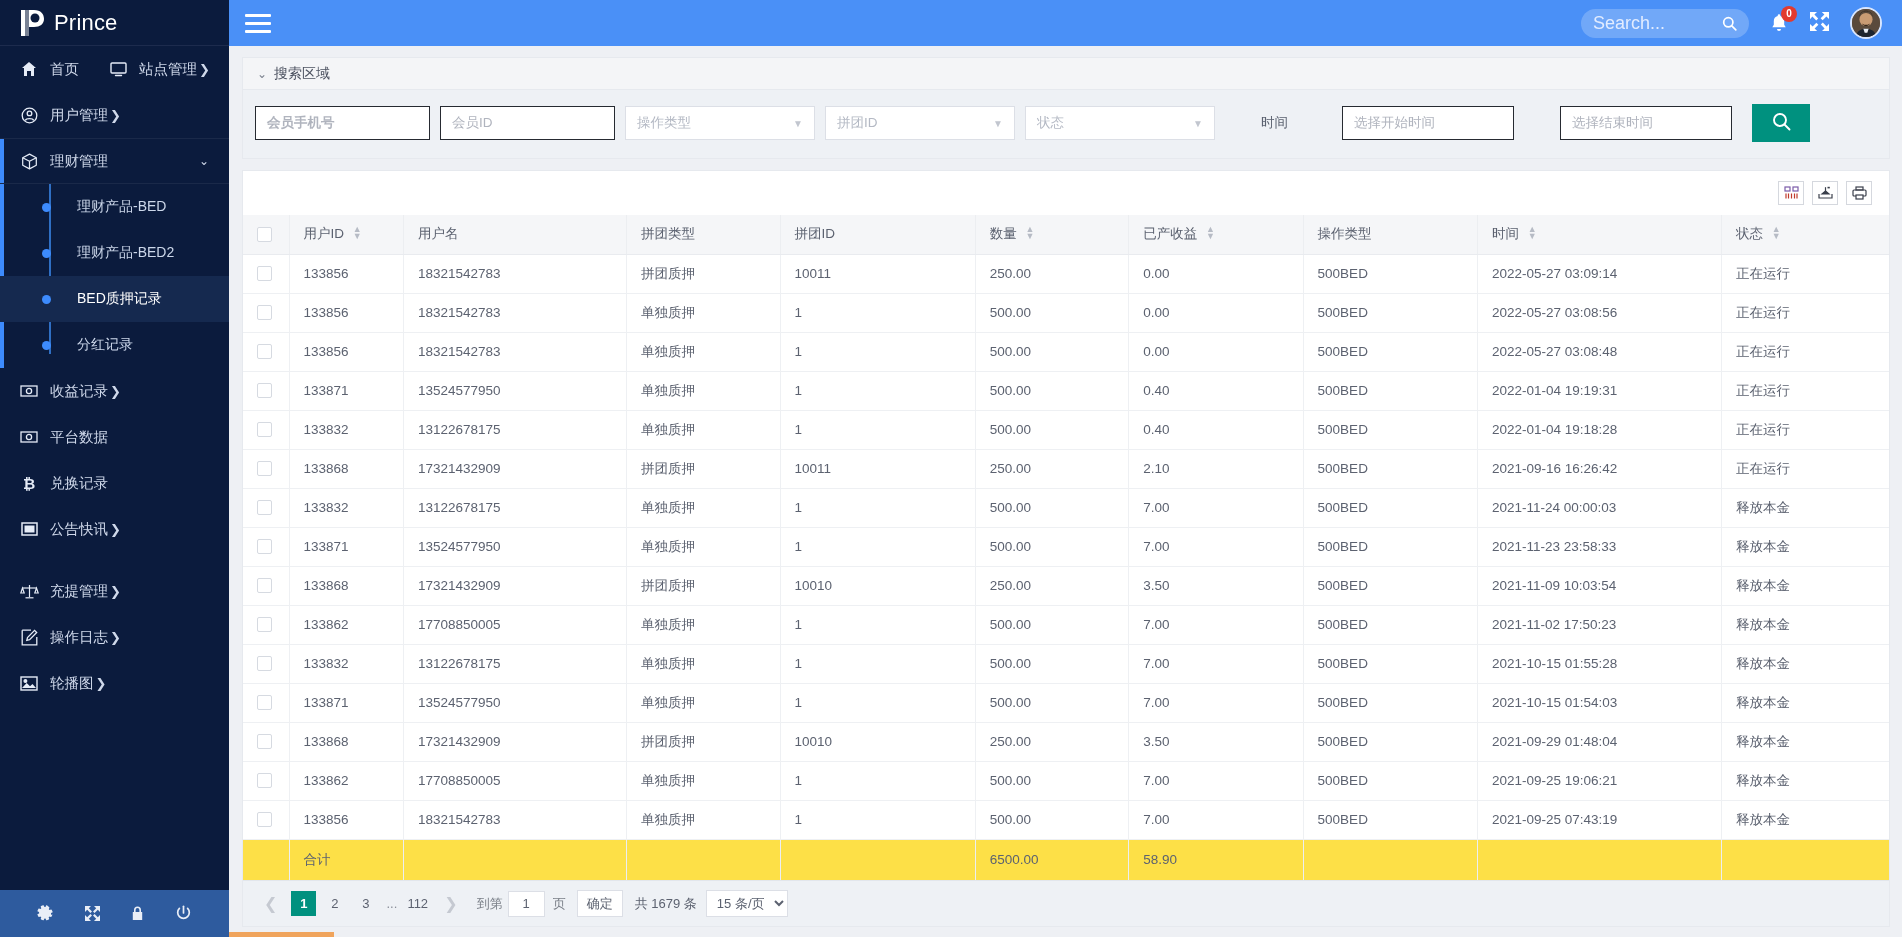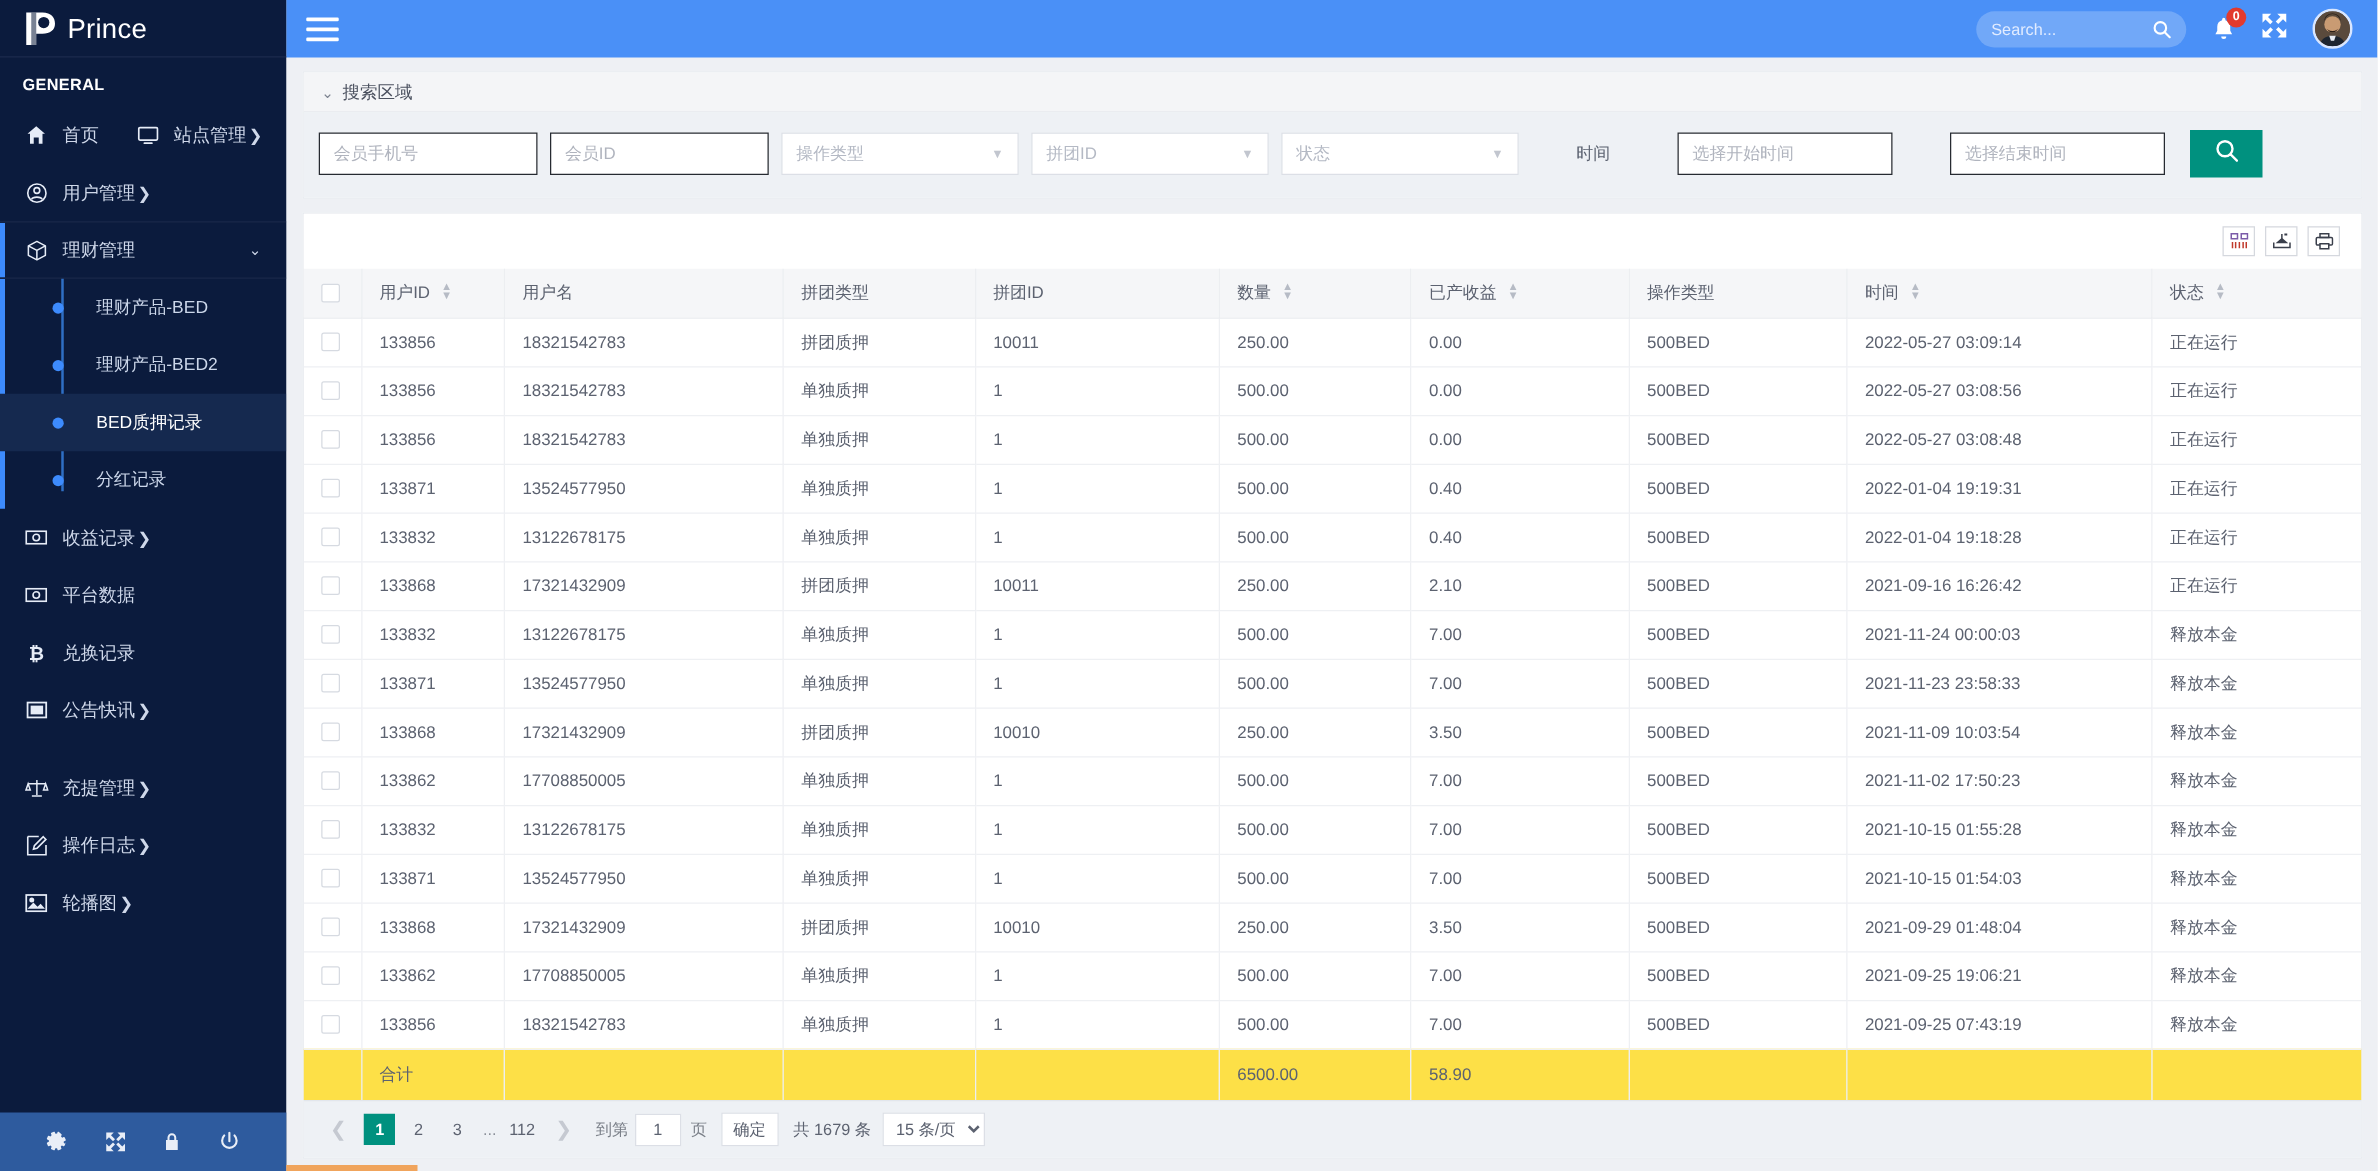--- a/index.html
+++ b/index.html
@@ -98,21 +98,21 @@
   .hamburger { width: 26px; display: flex; flex-direction: column; gap: 5px; cursor: pointer; }
   .hamburger i { display: block; height: 3px; background: #fff; border-radius: 1px; }
   .top-right { margin-left: auto; display: flex; align-items: center; gap: 20px; }
   .searchbox {
     width: 168px; height: 29px; border-radius: 16px;
     background: rgba(255,255,255,0.22);
     display: flex; align-items: center; padding: 0 12px;
   }
   .searchbox input {
     background: transparent; border: 0; outline: none;
-    color: #fff; font-size: 13px; width: 120px;
+    color: #fff; font-size: 18px; width: 120px;
     font-family: "Liberation Sans", sans-serif;
   }
   .searchbox input::placeholder { color: #e2ecff; }
   .searchbox .mag { margin-left: auto; color: #fff; display:flex; }
   .bell-wrap { position: relative; cursor: pointer; display:flex; }
   .badge {
     position: absolute; top: -7px; right: -8px;
     background: #e23a2e; color: #fff;
     font-size: 10px; font-weight: bold;
     min-width: 16px; height: 16px; border-radius: 8px;
@@ -144,21 +144,21 @@
   .fld {
     height: 34px; background: #fff; font-size: 13.5px; color: #5b6270;
     display: flex; align-items: center; padding: 0 11px;
     font-family: "Liberation Sans", sans-serif;
   }
   .fld.strong { border: 1.5px solid #262a31; }
   .fld.soft { border: 1px solid #dcdfe6; color: #b4b9c4; }
   .fld .ph { color: #b0b4be; }
   .fld.sel { justify-content: space-between; }
   .fld.sel .arrow { color: #c2c6cf; font-size: 10px; }
-  .w-in1 { width: 175px; }
+  .w-in1 { width: 175px; font-weight: bold; }
   .w-in2 { width: 175px; }
   .w-sel1 { width: 190px; }
   .w-sel2 { width: 190px; }
   .w-sel3 { width: 190px; }
   .time-label { font-size: 13.5px; color: #5b6270; margin-left: 36px; margin-right: 8px; }
   .w-date { width: 172px; margin-left: 36px; }
   .btn-search {
     width: 58px; height: 38px; background: #00917f;
     display: flex; align-items: center; justify-content: center;
     cursor: pointer; margin-left: 10px;
@@ -267,21 +267,20 @@
           <path d="M3 2 L16 2 C23 2 26 6 26 11 C26 16 22 19 16 19 L11 19 L11 28 L3 28 Z" fill="#ffffff"></path>
           <path d="M3 2 L11 2 L11 28 L3 28 Z" fill="#0b1b3d" opacity="0.0"></path>
           <circle cx="17" cy="10" r="4.5" fill="#0b1b3d"></circle>
           <path d="M7 2 L11 2 L11 28 L7 28 Z" fill="#0b1b3d" opacity="0.55"></path>
         </svg>
       </span>
       <span class="brand-text">Prince</span>
     </div>
 
     <div class="sidebar-scroll">
-      <div class="section-label">GENERAL</div>
 
       <div class="dual">
         <span class="grp">
           <span class="nav-ico">
             <svg width="16" height="16" viewBox="0 0 16 16" fill="#e6ecf7">
                 <path d="M8 1 L15 7 L13 7 L13 15 L10 15 L10 10 L6 10 L6 15 L3 15 L3 7 L1 7 Z"></path>
               </svg>
           </span>
           <span class="nav-label">首页</span>
         </span>

